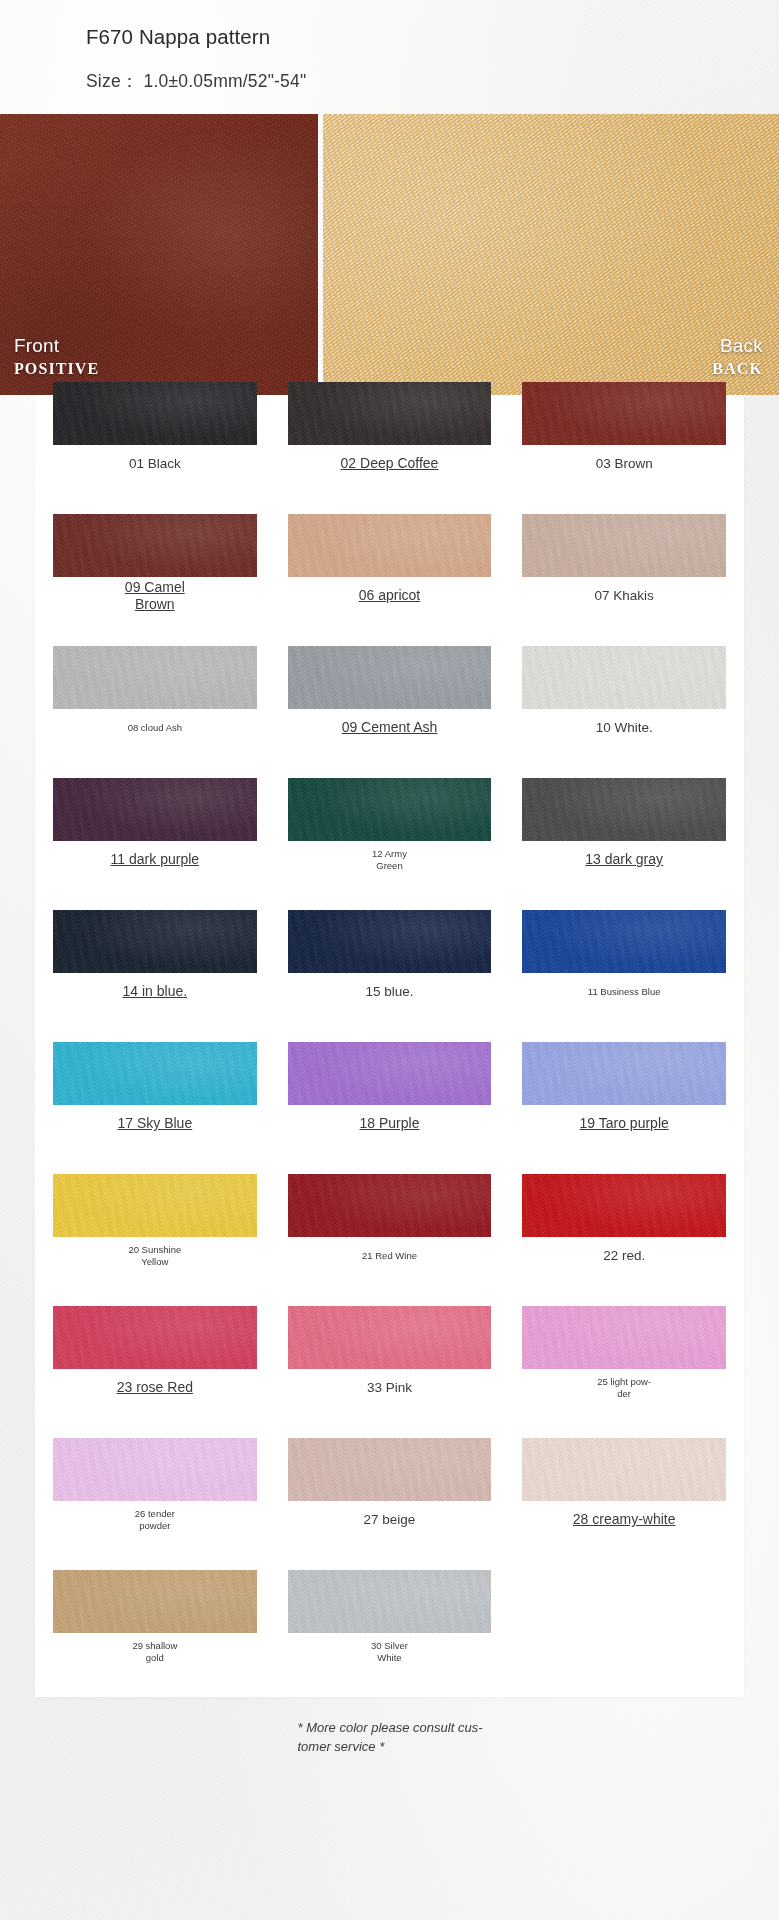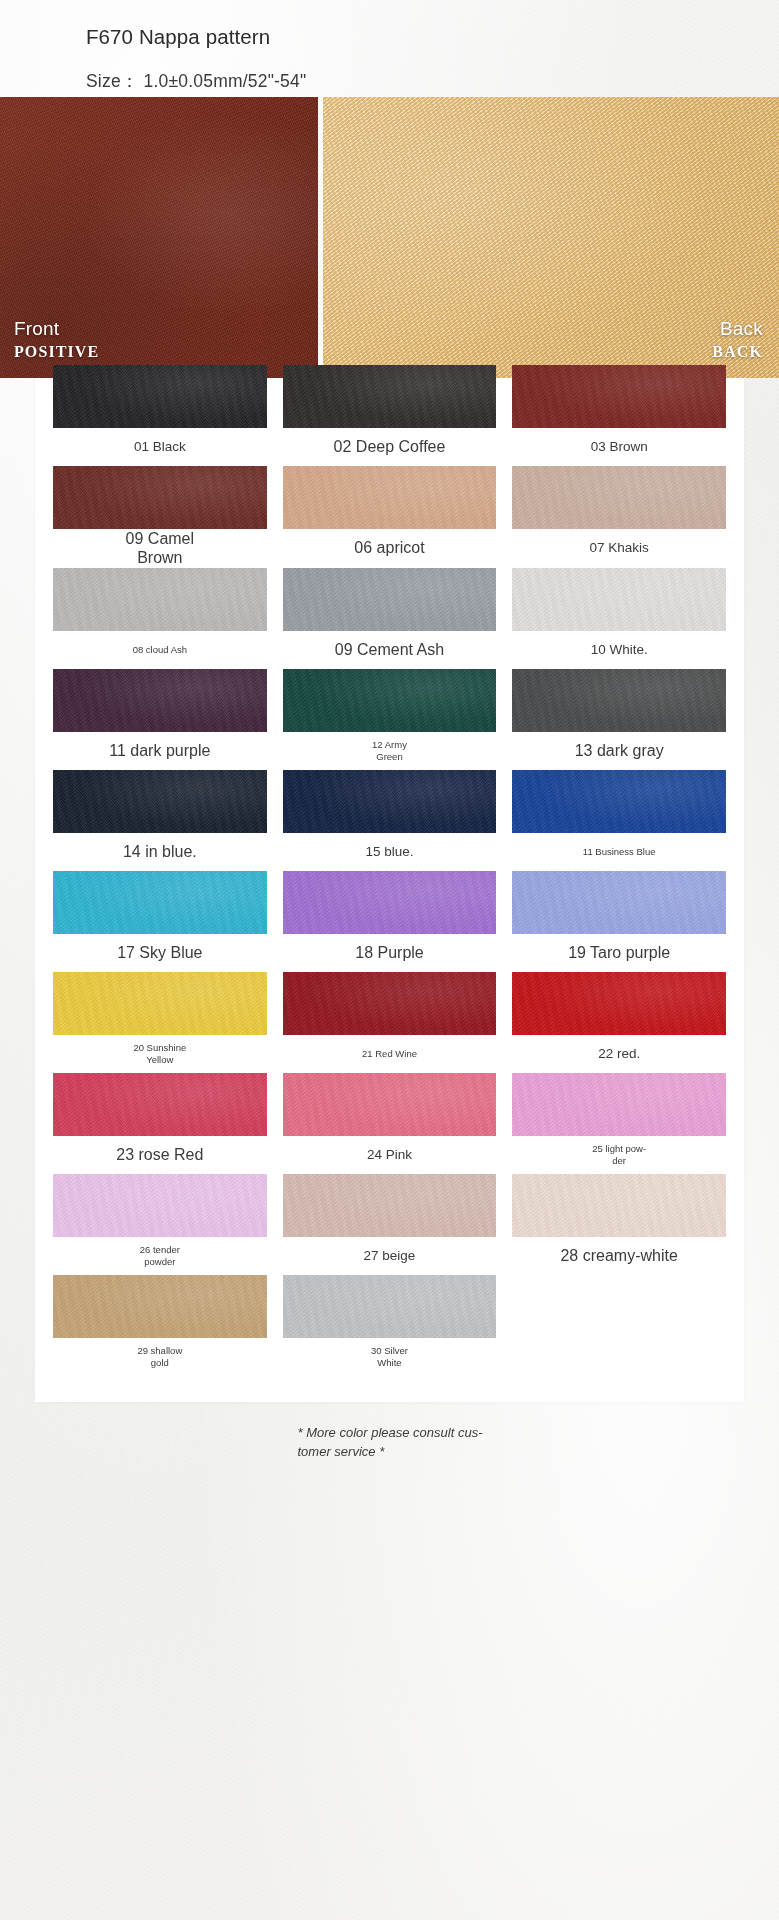--- a/index.html
+++ b/index.html
@@ -54,21 +54,21 @@
   .spec-line {
     font-size: 17.5px;
     color: #3a3a3a;
     line-height: 1.55;
     letter-spacing: 0.2px;
     white-space: pre;
   }
 
   
   .hero {
-    margin-top: 2px;
+    margin-top: 19px;
     display: flex;
     width: 779px;
     height: 226px;
   }
   .hero-pane {
     position: relative;
     height: 281px;
     overflow: hidden;
   }
   .hero-pane.front { width: 318px; }
@@ -126,20 +126,21 @@
     background: #ffffff;
     padding: 19px 18px 26px 18px;
     box-shadow: 0 1px 4px rgba(0,0,0,0.035);
   }
 
   .swatch-grid {
     display: grid;
     grid-template-columns: repeat(3, 1fr);
     column-gap: 16px;
     row-gap: 0px;
+    gap: 31px;
   }
 
   .swatch-cell {
     display: flex;
     flex-direction: column;
     align-items: center;
   }
   .swatch-chip {
     width: 100%;
     height: 63px;
@@ -161,21 +162,21 @@
     text-align: center;
     line-height: 1.22;
     padding: 0 4px;
     white-space: pre-line;
     display: flex;
     align-items: center;
     justify-content: center;
     min-height: 38px;
   }
   .swatch-label.sz-sm { font-size: 9.5px; }
-  .swatch-label.sz-md { font-size: 16px; }
+  .swatch-label.sz-md { font-size: 14px; text-decoration: underline; }
   .swatch-label.sz-lg { font-size: 13.5px; }
 
   
   .footer-note {
     margin: 22px auto 0;
     width: 240px;
     font-size: 13px;
     line-height: 1.45;
     color: #3a3a3a;
     text-align: left;
@@ -304,21 +305,21 @@
         <div class="swatch-cell">
           <div class="swatch-chip" style="background-color: rgb(198, 19, 24);"></div>
           <div class="swatch-label sz-lg">22 red.</div>
         </div>
         <div class="swatch-cell">
           <div class="swatch-chip" style="background-color: rgb(214, 62, 92);"></div>
           <div class="swatch-label sz-md">23 rose Red</div>
         </div>
         <div class="swatch-cell">
           <div class="swatch-chip" style="background-color: rgb(233, 111, 136);"></div>
-          <div class="swatch-label sz-lg">24 Pink</div>
+          <div class="swatch-label sz-lg">33 Pink</div>
         </div>
         <div class="swatch-cell">
           <div class="swatch-chip" style="background-color: rgb(237, 163, 218);"></div>
           <div class="swatch-label sz-sm">25 light pow-
 der</div>
         </div>
         <div class="swatch-cell">
           <div class="swatch-chip" style="background-color: rgb(238, 197, 239);"></div>
           <div class="swatch-label sz-sm">26 tender
 powder</div>

